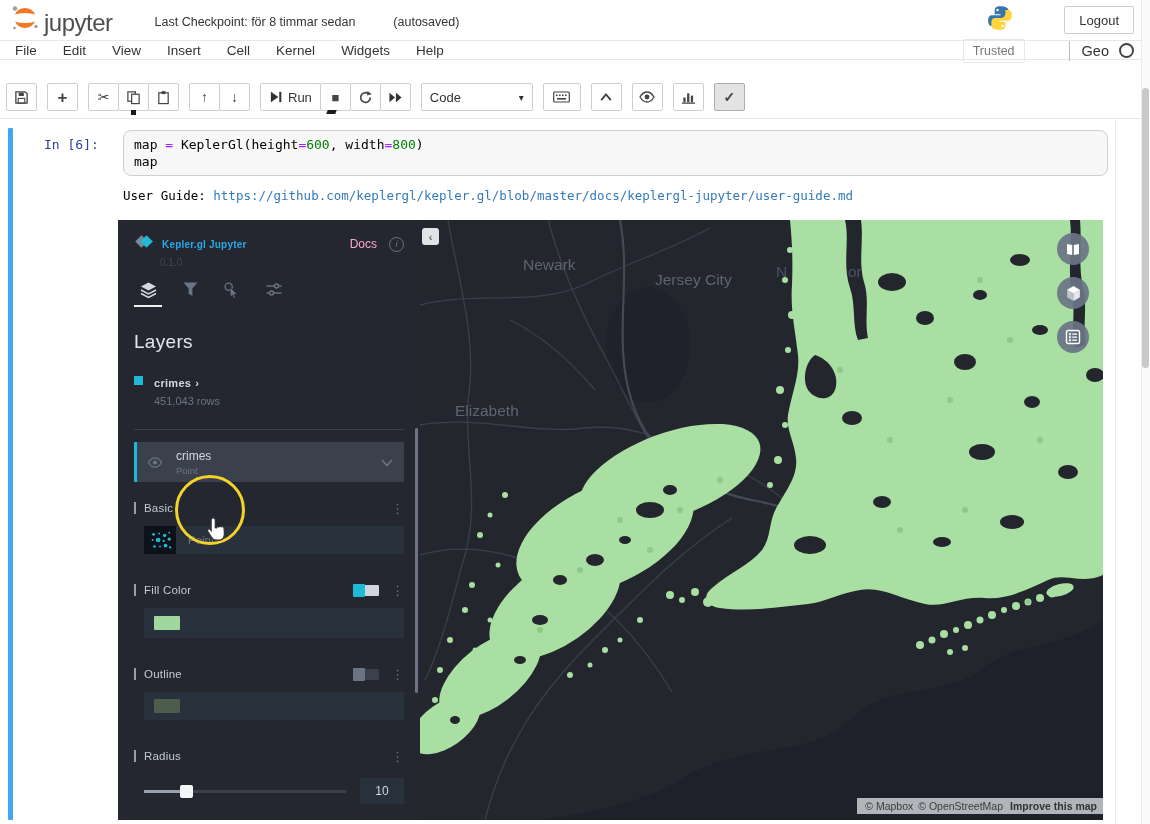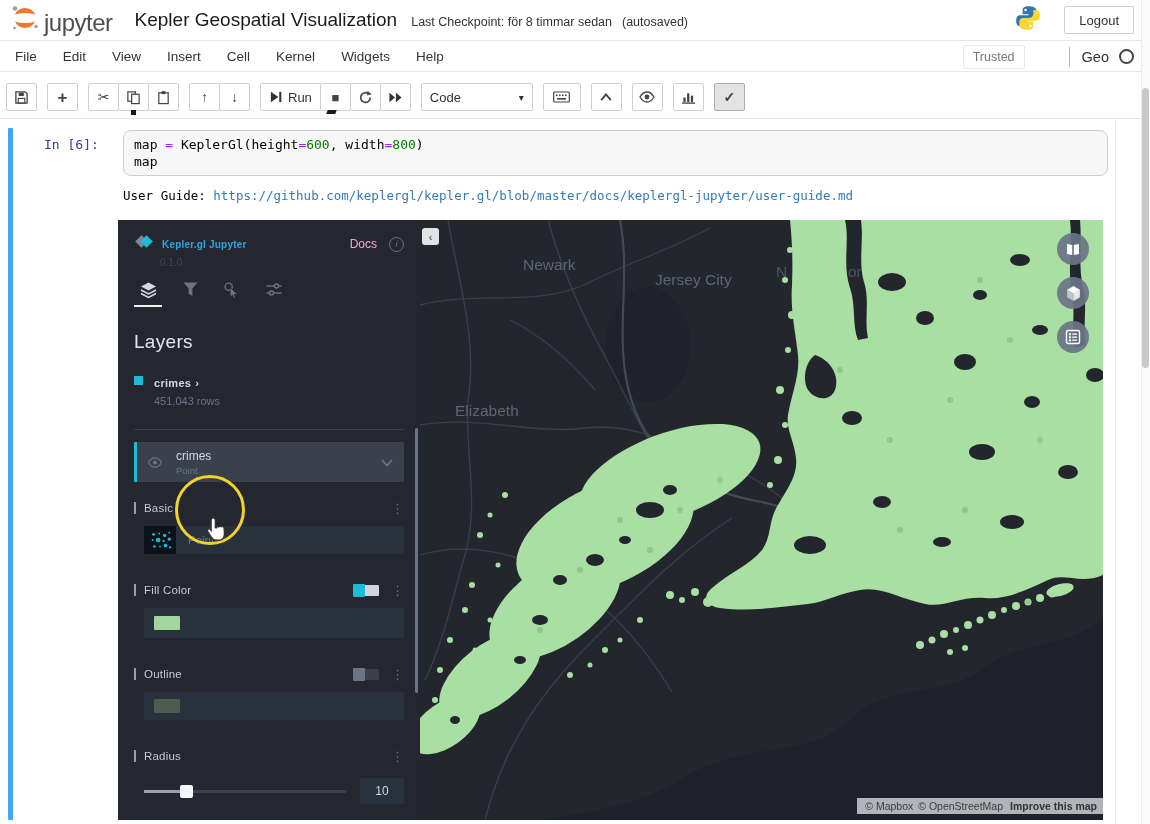--- a/index.html
+++ b/index.html
@@ -1,30 +1,30 @@
 <!DOCTYPE html>
 <html><head>
 <meta charset="utf-8">
 <style>
   * { margin:0; padding:0; box-sizing:border-box; }
   html,body { width:1150px; height:824px; background:#fff; font-family:"Liberation Sans", sans-serif; overflow:hidden; position:relative; }
 
   
-  .nb-header { position:absolute; left:0; top:0; width:1150px; height:41px; border-bottom:1px solid #e7e7e7; display:flex; align-items:center; background:#fff; }
+  .nb-header { position:absolute; left:0; top:0; width:1150px; height:41px; border-bottom:1px solid #e7e7e7; display:flex; align-items:center; background:#fff;gap:28px; }
   .logo { display:flex; align-items:flex-end; margin-left:10px; cursor:pointer; }
   .logo-text { font-size:24px; color:#4e4e4e; letter-spacing:-0.5px; margin-left:4px; line-height:1; padding-bottom:2px; }
   .nb-title { font-size:19px; color:#1a1a1a; margin-left:22px; }
   .nb-checkpoint { font-size:12.5px; color:#333; margin-left:14px; margin-top:4px; }
   .nb-autosave { font-size:12.5px; color:#333; margin-left:10px; margin-top:4px; }
   .spacer { flex:1; }
   .py-logo { margin-right:22px; }
   .logout-btn { margin-right:16px; height:28px; padding:0 14px; background:#fff; border:1px solid #cfcfcf; border-radius:2px; font-size:13px; color:#333; cursor:pointer; }
 
   
-  .menubar { position:absolute; left:0; top:42px; width:1150px; height:30px; border-bottom:1px solid #e7e7e7; display:flex; align-items:center; background:#fff; }
+  .menubar { position:absolute; left:0; top:42px; width:1150px; height:18px; border-bottom:1px solid #e7e7e7; display:flex; align-items:center; background:#fff; }
   .menu-item { font-size:13.5px; color:#333; padding:8px 13px; cursor:pointer; }
   .menu-item:first-child { margin-left:2px; }
   .trusted { border:1px solid #e7e7e7; border-radius:2px; color:#777; font-size:12.5px; padding:4px 9px; margin-right:44px; }
   .kernel-ind { display:flex; align-items:center; margin-right:16px; }
   .kernel-sep { width:1px; height:20px; background:#bbb; margin-right:12px; }
   .kernel-name { font-size:14.5px; color:#333; margin-right:10px;text-align:right; }
   .kernel-circle { width:15px; height:15px; border:2px solid #444; border-radius:50%; }
 
   
   .toolbar { position:absolute; left:0; top:76px; width:1150px; height:43px; border-bottom:1px solid #e7e7e7; display:flex; align-items:flex-start; padding:7px 0 0 6px; background:#fff; }
@@ -119,21 +119,20 @@
       <svg width="30" height="30" viewBox="0 0 30 30">
         <circle cx="5" cy="5.5" r="2.2" fill="#9e9e9e"></circle>
         <circle cx="26" cy="23.5" r="1.7" fill="#9e9e9e"></circle>
         <circle cx="4.5" cy="25" r="1.3" fill="#9e9e9e"></circle>
         <path d="M5,18.5 A11,11 0 0 0 25,18.5 A13,4.5 0 0 1 5,18.5 Z" fill="#f37726"></path>
         <path d="M5,11.5 A11,11 0 0 1 25,11.5 A13,4.5 0 0 0 5,11.5 Z" fill="#f37726"></path>
       </svg>
     </span>
     <span class="logo-text">jupyter</span>
   </div>
-  <span class="nb-title">Kepler Geospatial Visualization</span>
   <span class="nb-checkpoint">Last Checkpoint: för 8 timmar sedan</span>
   <span class="nb-autosave">(autosaved)</span>
   <span class="spacer"></span>
   <span class="py-logo">
     <svg width="28" height="28" viewBox="0 0 26 26">
       <path d="M13,2 C8.5,2 8,4.5 8,6.5 L8,9.5 L13.5,9.5 L13.5,10.5 L5.5,10.5 C3,10.5 2,12.5 2,15.5 C2,18.5 3,20.5 5.5,20.5 L8,20.5 L8,17 C8,14.5 10,13 12.5,13 L17.5,13 C19.5,13 21,11.5 21,9.5 L21,6.5 C21,3.5 18.5,2 13,2 Z" fill="#3776ab"></path>
       <circle cx="10.7" cy="5.6" r="1.2" fill="#fff"></circle>
       <path d="M13,24 C17.5,24 18,21.5 18,19.5 L18,16.5 L12.5,16.5 L12.5,15.5 L20.5,15.5 C23,15.5 24,13.5 24,10.5 C24,7.5 23,5.5 20.5,5.5 L18,5.5 L18,9 C18,11.5 16,13 13.5,13 L8.5,13 C6.5,13 5,14.5 5,16.5 L5,19.5 C5,22.5 7.5,24 13,24 Z" fill="#ffd43b"></path>
       <circle cx="15.3" cy="20.4" r="1.2" fill="#fff"></circle>
     </svg>

